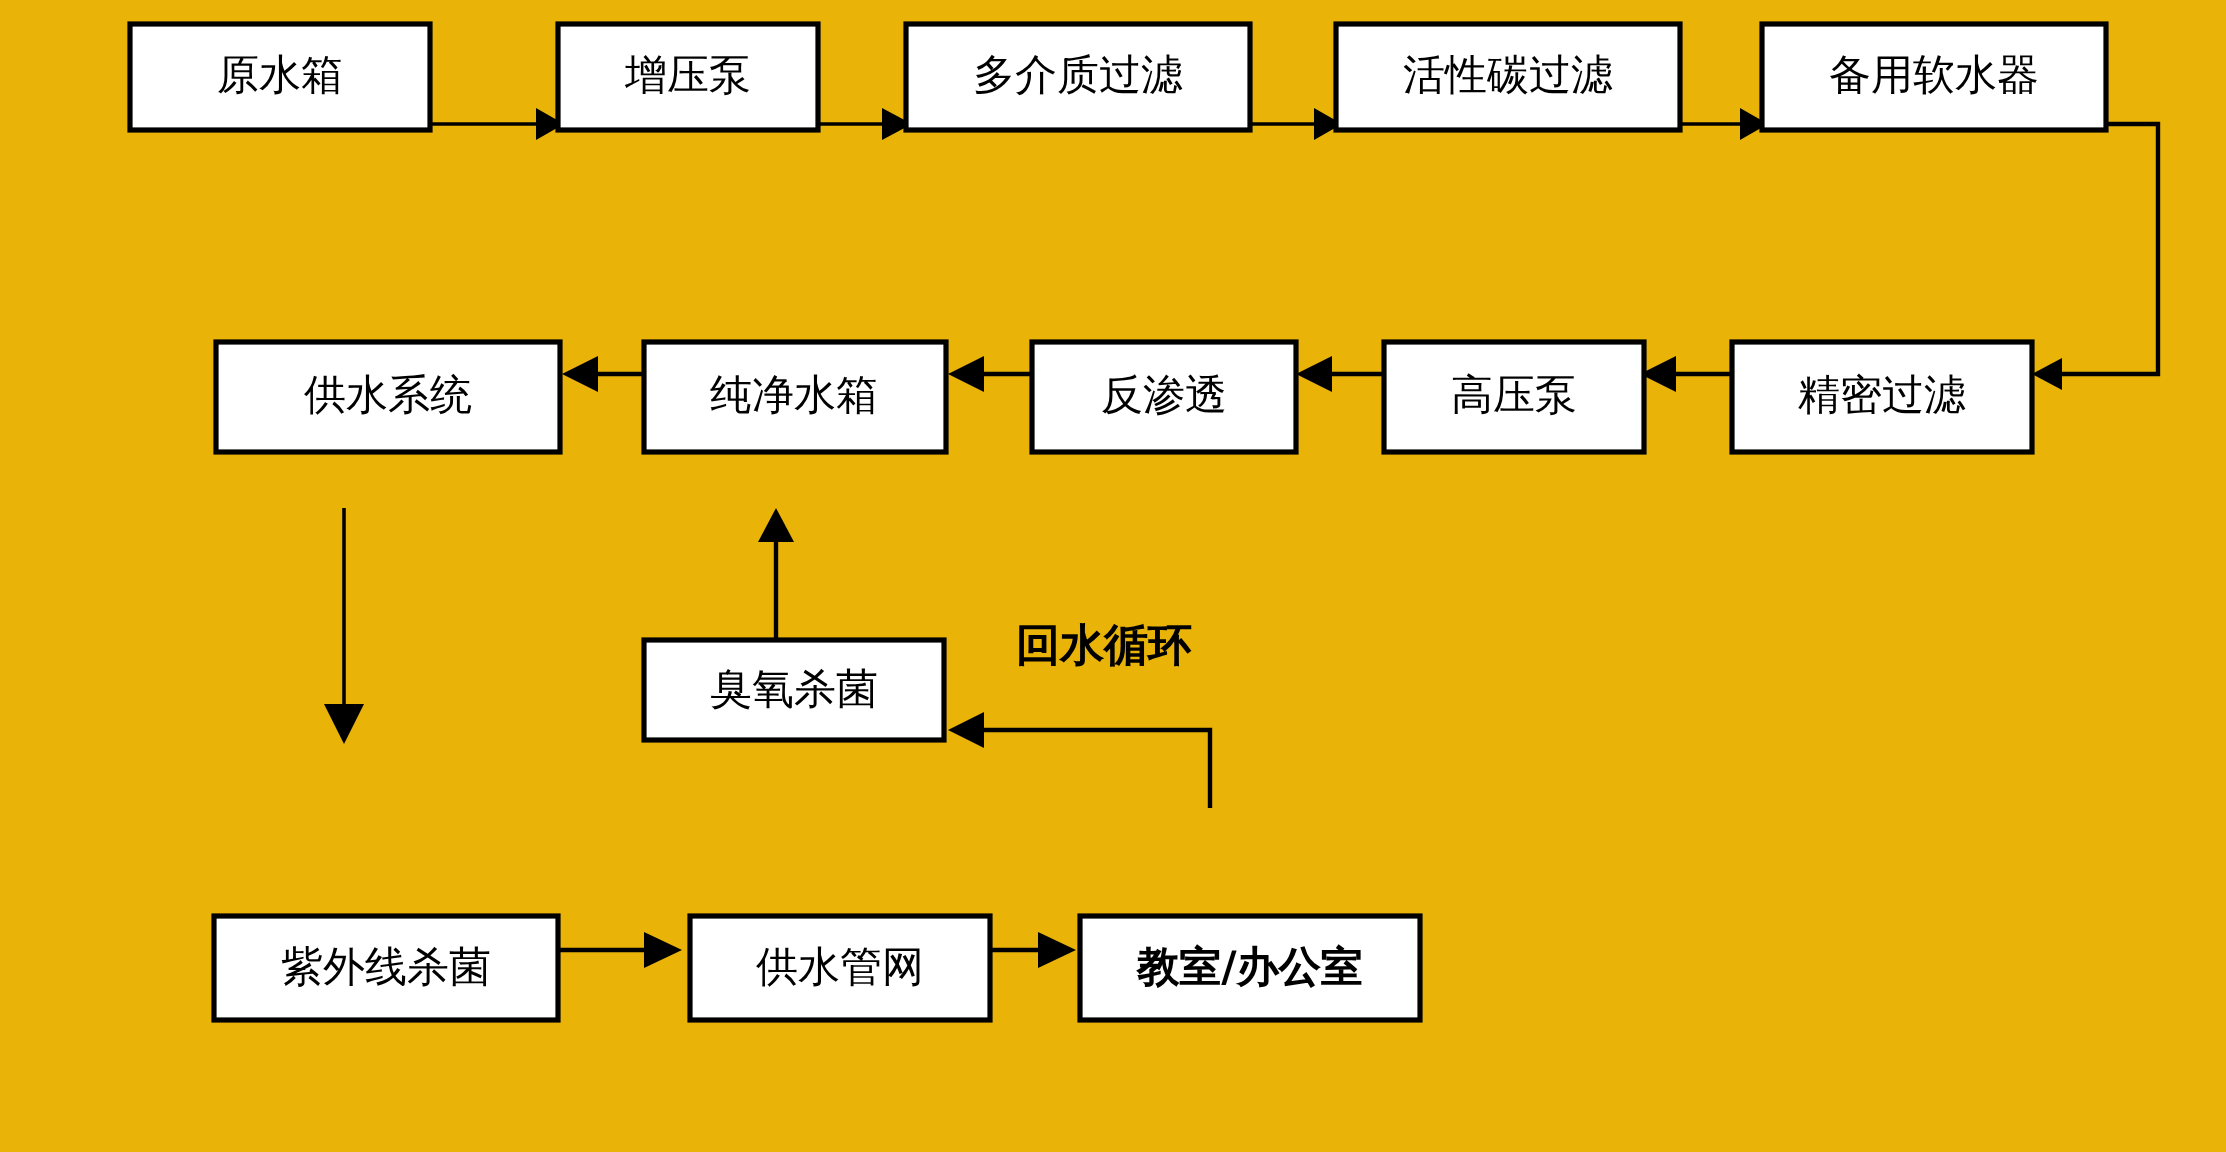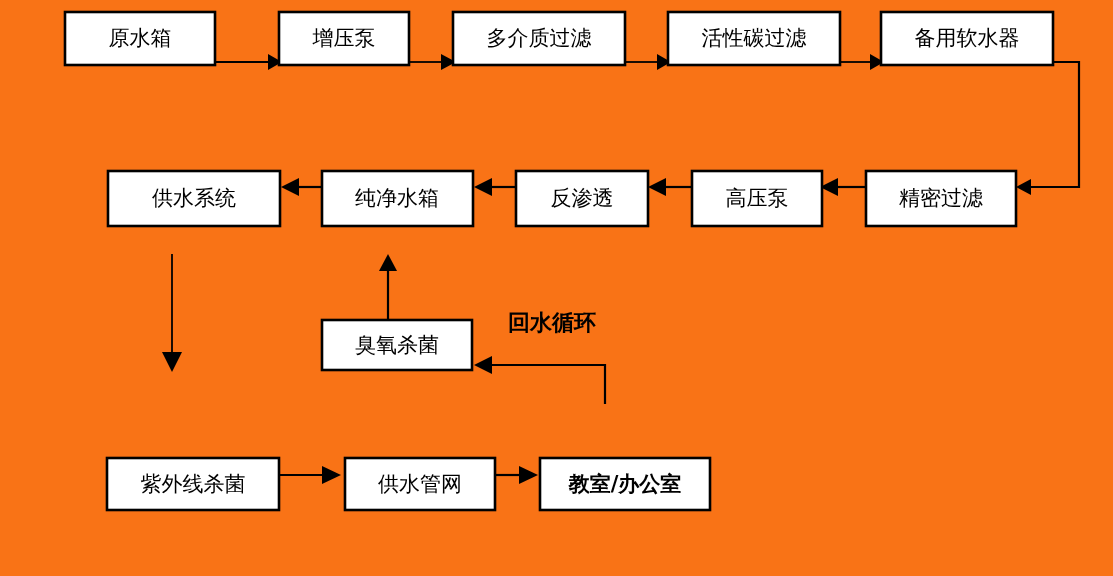--- a/index.html
+++ b/index.html
@@ -10,21 +10,21 @@
   body {
     width: 1113px;
     height: 576px;
     font-family: "DejaVu Sans", "Liberation Sans", sans-serif;
     overflow: hidden;
   }
   #diagram-root {
     position: relative;
     width: 1113px;
     height: 576px;
-    background: #f97316;
+    background: #eab308;
   }
   svg.flow {
     display: block;
     width: 1113px;
     height: 576px;
   }
   .node-rect {
     fill: #ffffff;
     stroke: #000000;
     stroke-width: 2.6;

